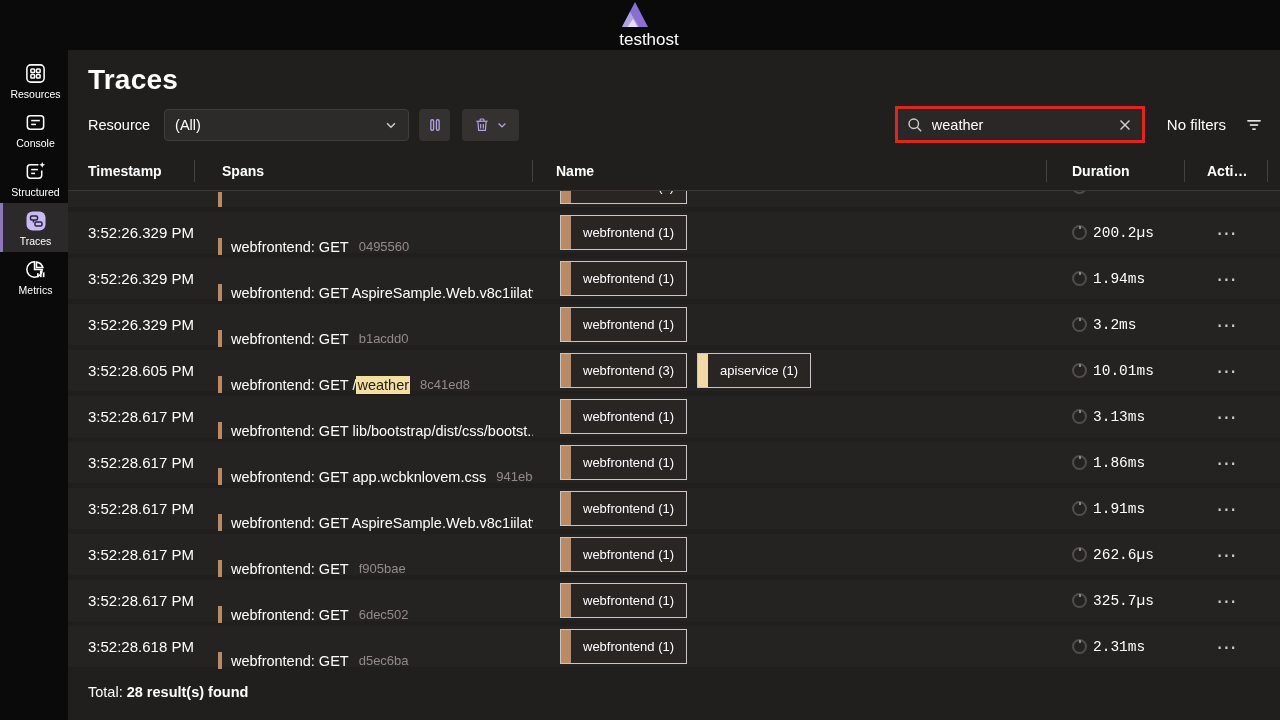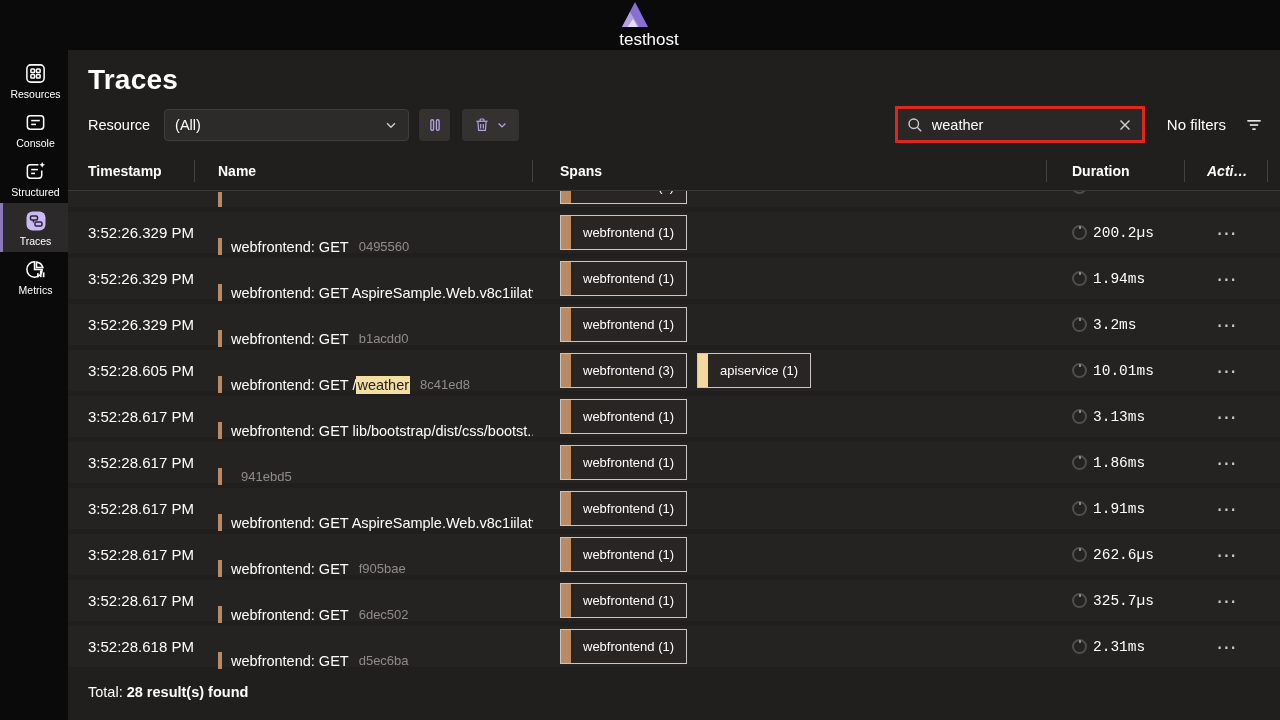--- a/index.html
+++ b/index.html
@@ -47,21 +47,21 @@
   .filter-btn { margin-left:16px; background:none; border:none; cursor:pointer; display:flex; padding:2px; }
 
   
   .grid { display:grid; grid-template-columns:107px 338px 514px 138px 83px; padding-left:20px; }
   .thead { margin-top:8px; height:40px; align-items:center; border-bottom:1px solid #3a3837; }
   .th { font-size:14px; font-weight:700; height:22px; display:flex; align-items:center;
     border-right:1px solid #44423f; }
   .th.c-name { padding-left:23px; }
   .th.c-spans { padding-left:27px; }
   .th.c-dur { padding-left:25px; }
-  .th.c-act { padding-left:22px;font-style:italic; }
+  .th.c-act { padding-left:22px; }
 
   .trace-row { height:41px; background:#252322; margin-bottom:5px; align-items:center; cursor:pointer; }
   .cell { display:flex; align-items:center; overflow:hidden; white-space:nowrap; }
   .cell.ts { font-size:15px; }
   .cell.name { padding-left:23px;margin-top:28px; }
   .nbar { width:4px; height:17px; background:#b98a63; margin-right:9px; flex:0 0 auto; }
   .ntext { font-size:14.5px; }
   .hl { background:#f3dfa2; color:#252220; font-size:14.5px; padding:1px 1px; }
   .code { color:#8f8c8a; font-size:13px; margin-left:10px; }
   .cell.spans { padding-left:27px; }
@@ -236,22 +236,22 @@
         <svg width="20" height="20" viewBox="0 0 24 24" stroke="#e8e6e4" stroke-width="2" fill="none">
           <line x1="4" y1="7" x2="20" y2="7"></line>
             <line x1="7" y1="12" x2="17" y2="12"></line>
             <line x1="10" y1="17" x2="14" y2="17"></line>
         </svg>
       </button>
     </div>
 
     <div class="grid thead">
       <div class="th c-ts">Timestamp</div>
+      <div class="th c-spans">Spans</div>
       <div class="th c-name">Name</div>
-      <div class="th c-spans">Spans</div>
       <div class="th c-dur">Duration</div>
       <div class="th c-act">Acti…</div>
     </div>
 
     <div id="rows">
         <div class="clip-wrap">
           <div class="grid trace-row">
             <div class="cell ts"></div>
             <div class="cell name">
               <span class="nbar"></span>
@@ -377,20 +377,21 @@
             <span class="dur-text">3.13ms</span>
           </div>
           <div class="cell act">
             <button class="dots-btn">⋯</button>
           </div>
         </div>
         <div class="grid trace-row">
           <div class="cell ts">3:52:28.617 PM</div>
           <div class="cell name">
             <span class="nbar"></span>
+            <span class="ntext">webfrontend: GET app.wcbknlovem.css</span>
             <span class="code">941ebd5</span>
           </div>
           <div class="cell spans">
             <span class="badge">
               <span class="stripe" style="background: rgb(185, 138, 99);"></span>
               <span class="blabel">webfrontend (1)</span>
             </span>
           </div>
           <div class="cell dur">
             <span class="ring"></span>

